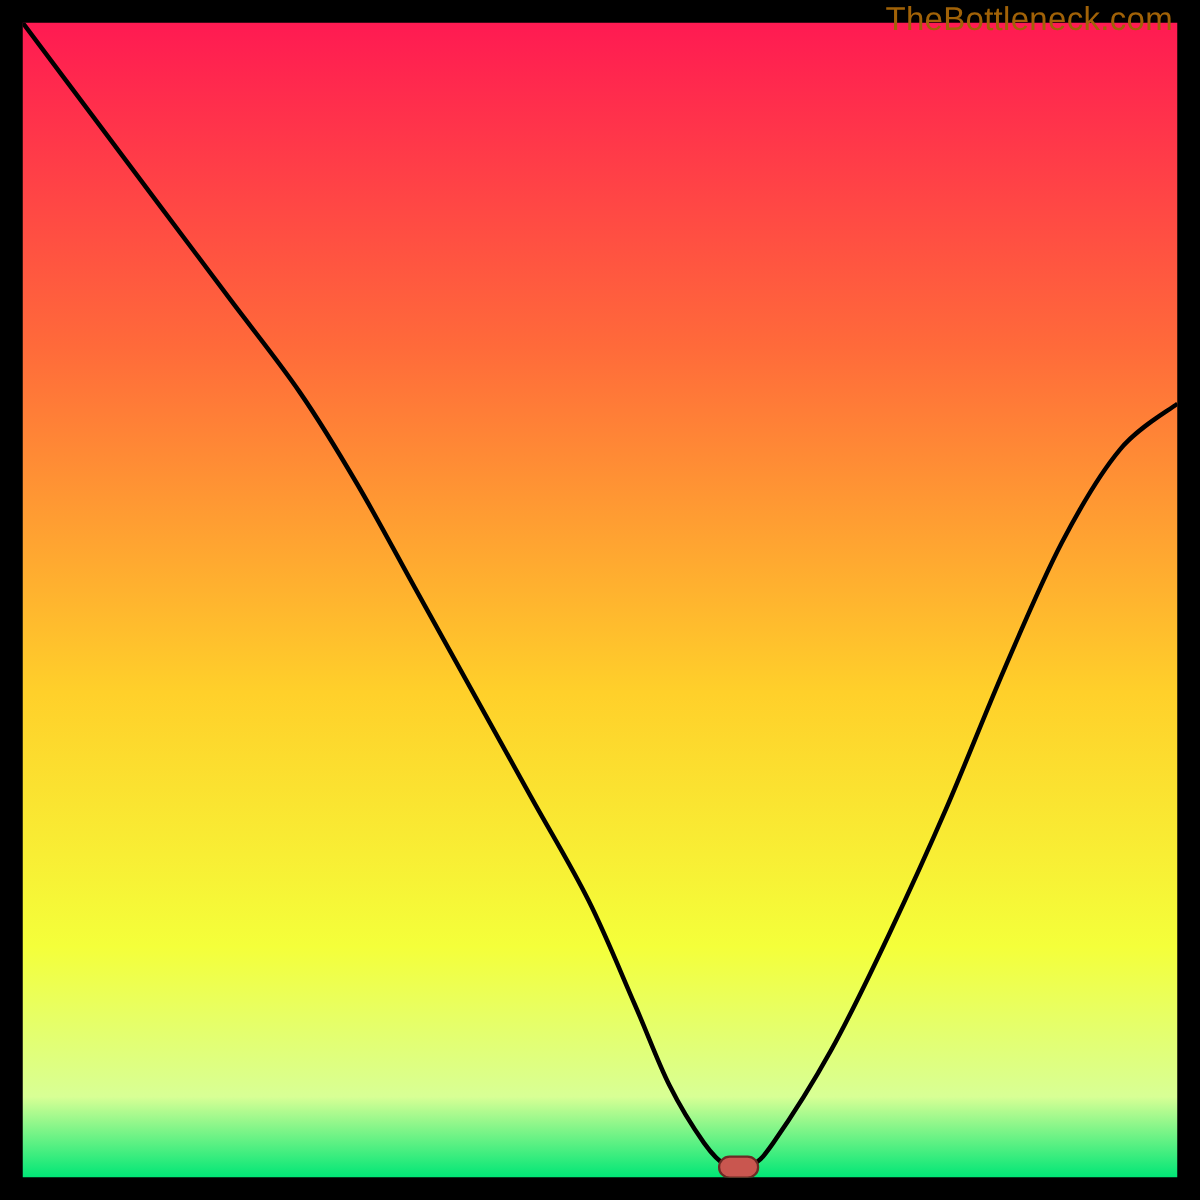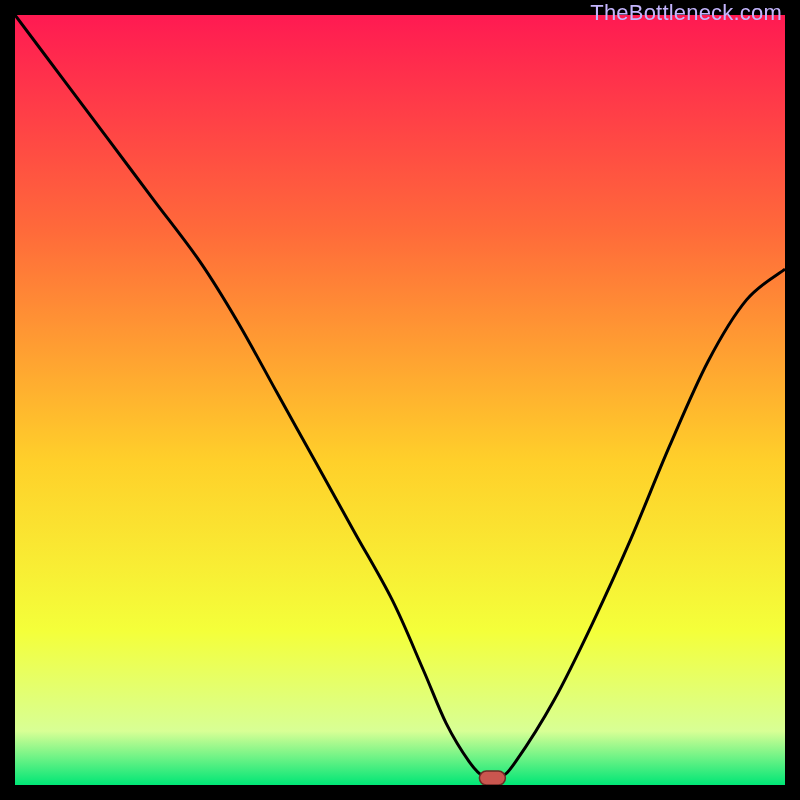--- a/index.html
+++ b/index.html
@@ -21,21 +21,21 @@
     position: absolute;
     left: 15px;
     top: 15px;
     width: 770px;
     height: 770px;
   }
   .watermark {
     position: absolute;
     top: 0px;
     right: 18px;
-    color: #c4b5fd;
+    color: #a16207;
     font-size: 22px;
     font-weight: 500;
     letter-spacing: 0.2px;
     user-select: none;
     text-align: center;
   }
   svg { display: block; }
 </style>
 </head>
 <body>

